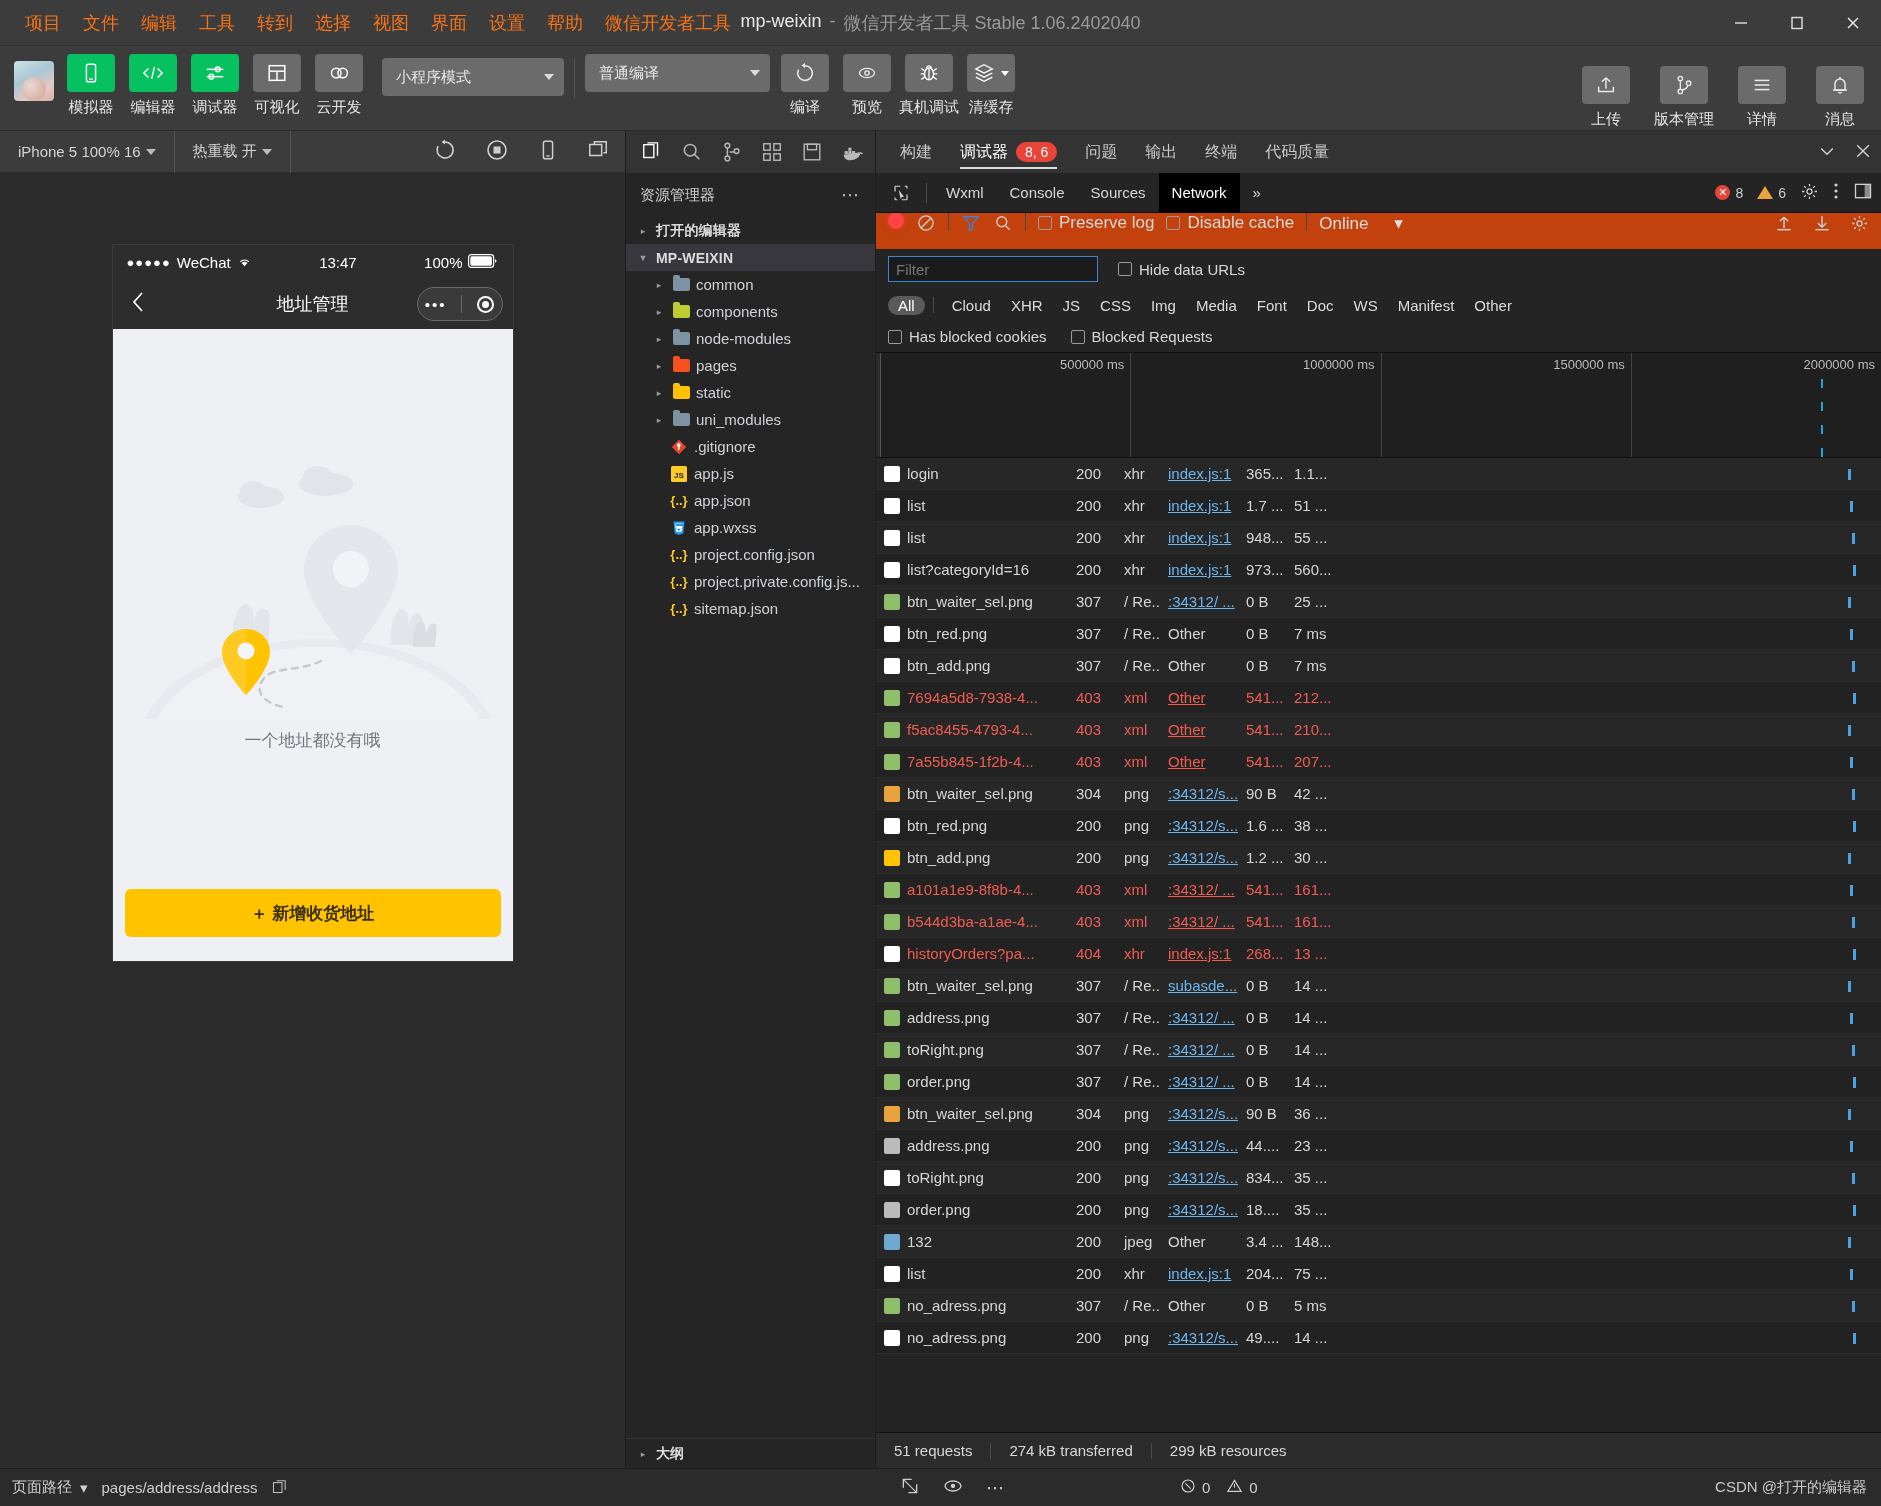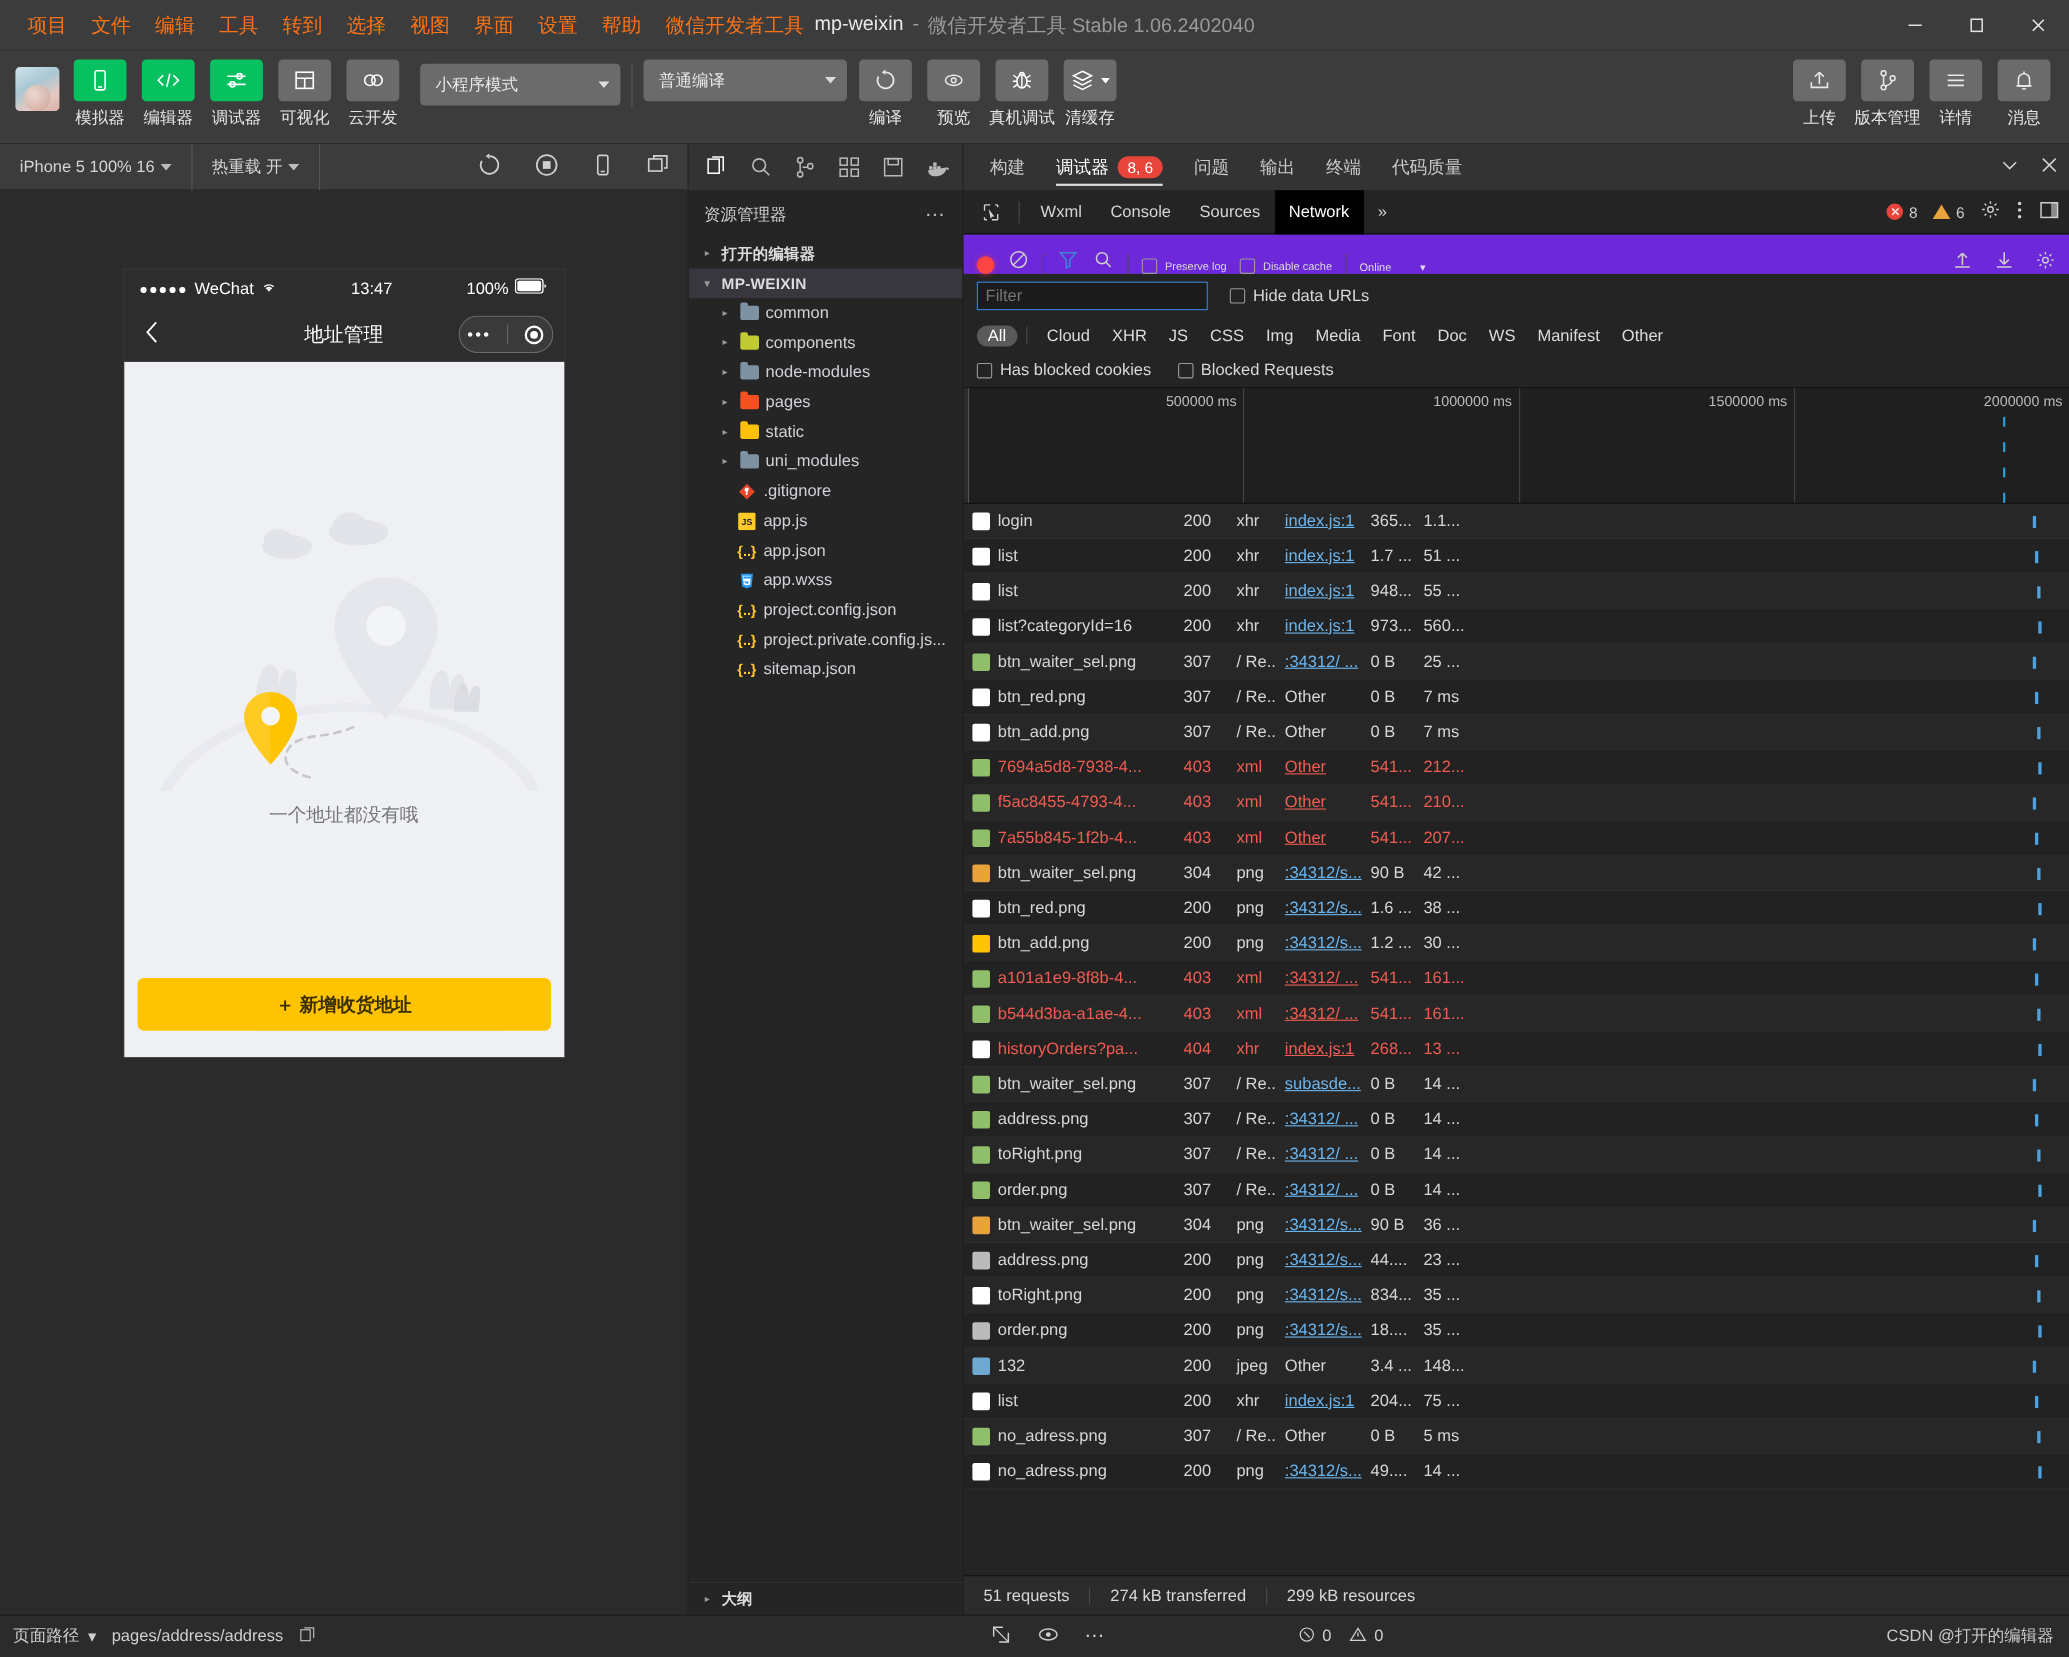--- a/index.html
+++ b/index.html
@@ -57,21 +57,21 @@
   .tb-btn.green { background:#07c160; }
   .tb-btn.grey  { background:#6b6b6b; }
   .tb-label { font-size:15px; color:#e4e4e4; margin-top:6px; white-space:nowrap; }
   .divider-v { width:1px; height:40px; background:#555; margin:4px 10px 0 10px; }
   .tb-select {
     height:38px; min-width:182px; background:#6b6b6b; border-radius:4px; color:#e8e8e8;
     display:flex; align-items:center; justify-content:space-between; padding:0 10px 0 14px;
     font-size:15px; margin-top:0;
   }
   .caret { border-left:5px solid transparent; border-right:5px solid transparent; border-top:6px solid #ddd; }
-  .tb-right { position:absolute; right:14px; top:8px; display:flex; gap:8px; }
+  .tb-right { position:absolute; right:14px; top:20px; display:flex; gap:24px; }
 
   
   .main { flex:1; display:flex; min-height:0; }
 
   
   .sim-col { width:626px; flex:none; display:flex; flex-direction:column; background:#2b2b2b; border-right:1px solid #1d1d1d; }
   .sim-bar {
     height:42px; background:#3c3c3c; display:flex; align-items:center; flex:none;
     border-bottom:1px solid #2a2a2a; position:relative;
   }
@@ -137,21 +137,21 @@
   .dt-tabs-right { position:absolute; right:8px; display:flex; align-items:center; gap:16px; color:#d0d0d0; }
 
   .dt-sub { height:40px; background:#242424; display:flex; align-items:center; padding:0 6px; gap:0; flex:none; border-bottom:1px solid #111; position:relative;}
   .sub-tab { padding:0 13px; height:40px; display:flex; align-items:center; color:#d5d5d5; font-size:15px; }
   .sub-tab.active { background:#000; color:#fff; }
   .sub-right { position:absolute; right:8px; display:flex; align-items:center; gap:14px; }
   .err-pill { display:flex; align-items:center; gap:5px; font-size:14px; }
   .dot-red { width:15px; height:15px; border-radius:50%; background:#e8443a; color:#fff; font-size:11px; display:flex; align-items:center; justify-content:center; }
   .tri-warn { width:0;height:0;border-left:8px solid transparent;border-right:8px solid transparent;border-bottom:13px solid #e8a33d; }
 
-  .net-ctrl { height:36px; display:flex; align-items:flex-end; gap:12px; padding:0 12px; background:#6d28d9; flex:none; font-size:10px; }
+  .net-ctrl { height:36px; display:flex; align-items:flex-start; gap:12px; padding:0 12px; background:#c2410c; flex:none; font-size:17px; }
   .rec-dot { width:16px;height:16px;border-radius:50%;background:#f44; box-shadow:0 0 6px rgba(255,60,60,.6);}
   .cb { width:14px;height:14px;border:1px solid #9a9a9a; border-radius:2px; display:inline-block; flex:none;}
   .ck { display:flex; align-items:center; gap:7px; color:#d8d8d8; }
   .sel-online { display:flex; align-items:center; gap:26px; color:#ddd; border:0; }
   .ctrl-right { margin-left:auto; display:flex; align-items:center; gap:18px; }
 
   .net-filter { height:40px; display:flex; align-items:center; gap:20px; padding:0 12px; flex:none; }
   .filter-in {
     width:210px; height:26px; background:#1b1b1b; border:1px solid #3b84d8; color:#c9c9c9;
     padding:0 7px; font-size:15px; outline:none;

